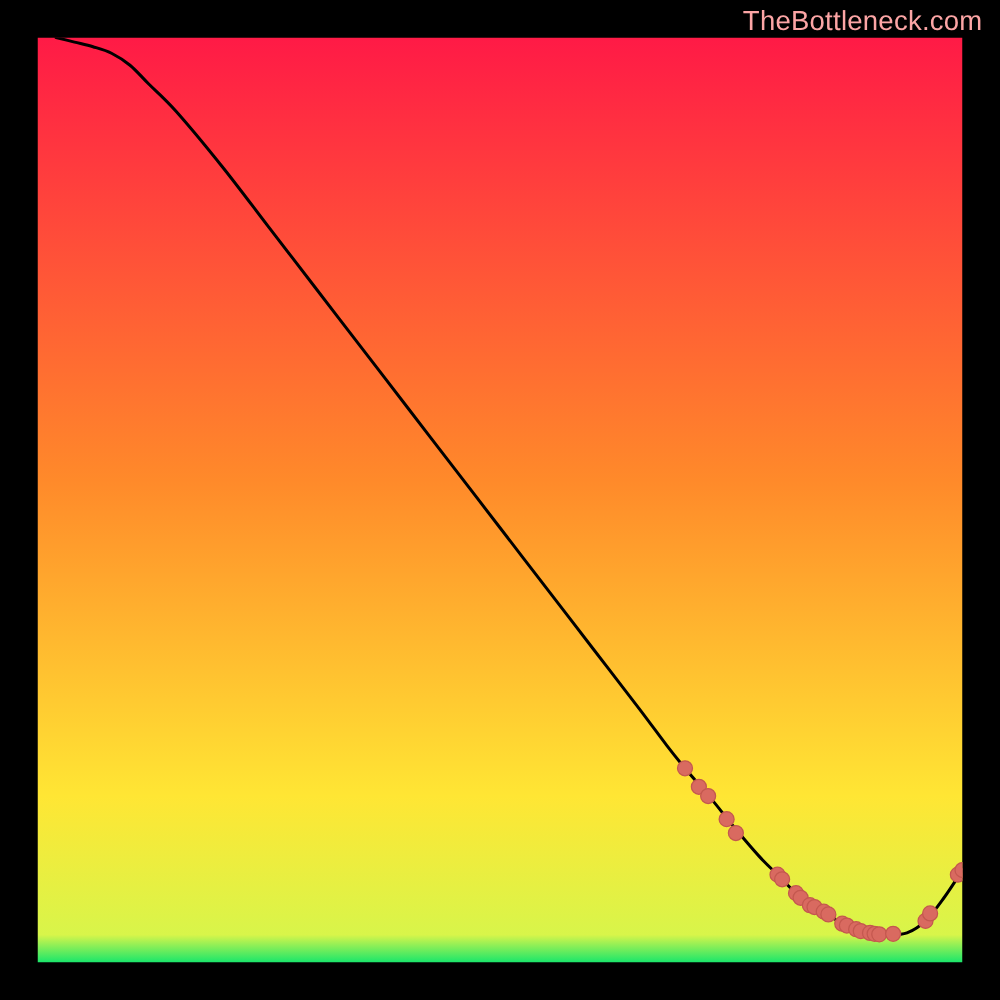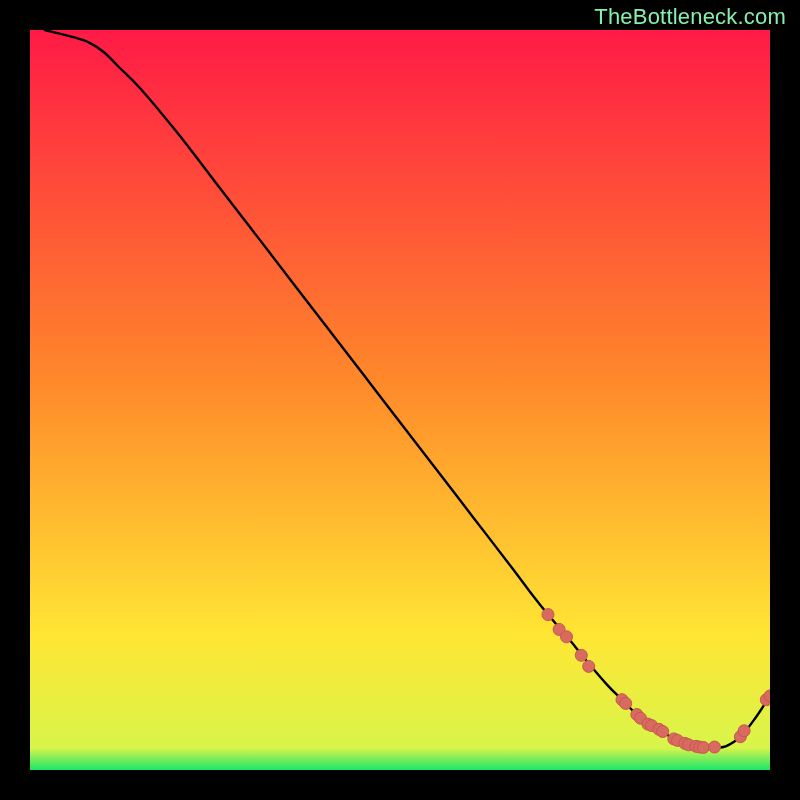--- a/index.html
+++ b/index.html
@@ -13,21 +13,21 @@
   .wrap {
     position: relative;
     width: 800px;
     height: 800px;
     background: #000;
   }
   .watermark {
     position: absolute;
     top: 4px;
     right: 14px;
-    color: #86efac;
+    color: #fca5a5;
     font-family: Arial, Helvetica, sans-serif;
     font-size: 22px;
     letter-spacing: 0.2px;
     font-weight: 400;
     margin-left: 16px;
   }
   svg.plot {
     position: absolute;
     left: 30px;
     top: 30px;

